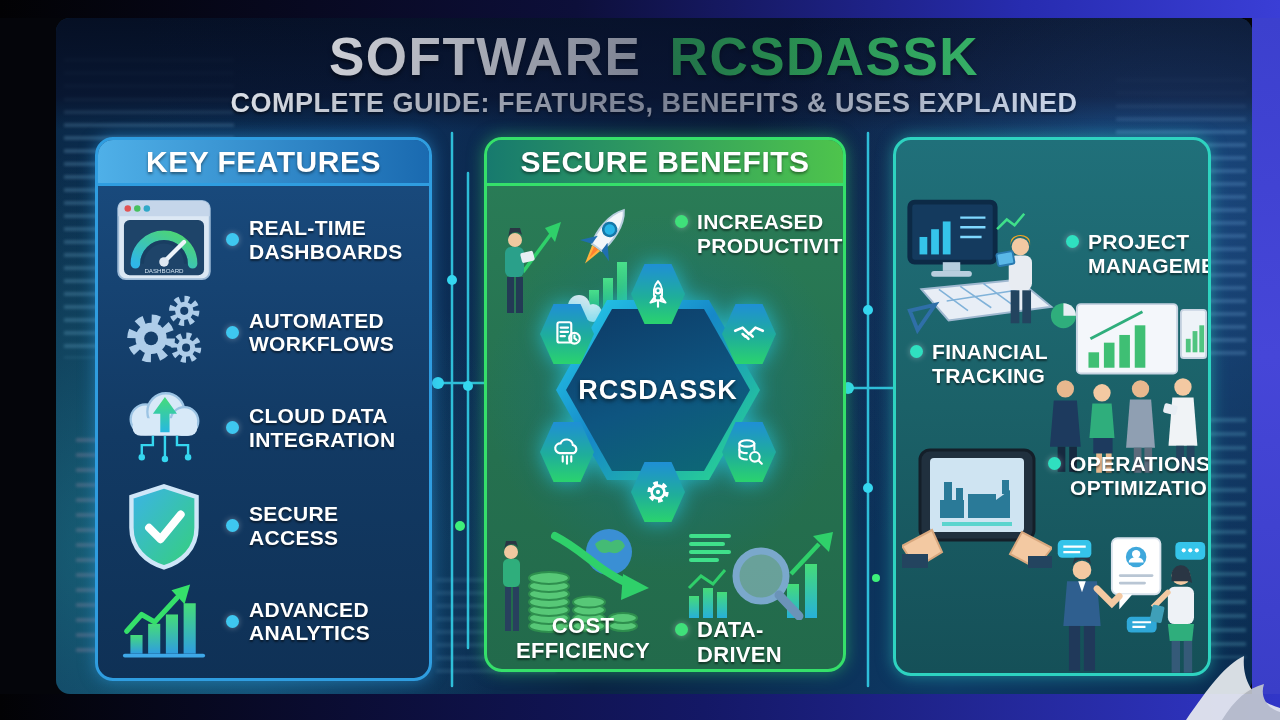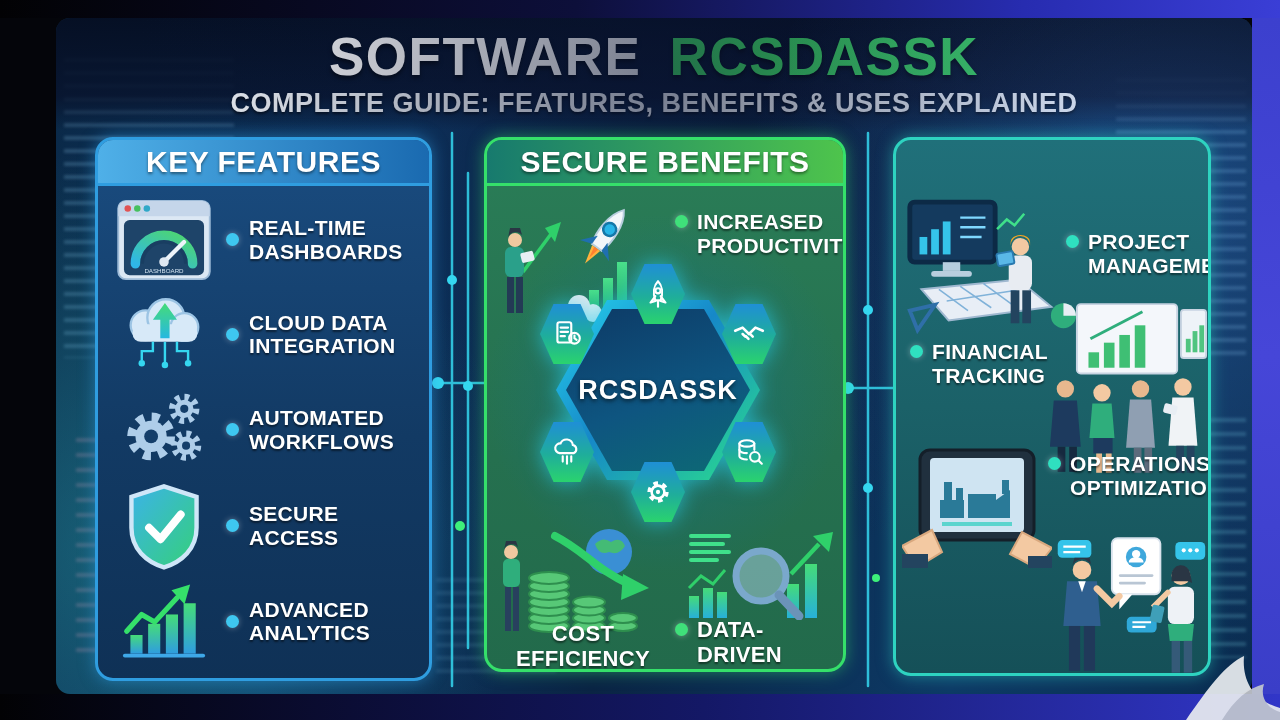--- a/index.html
+++ b/index.html
@@ -178,20 +178,40 @@
               <rect x="8" y="22" width="84" height="58" rx="6" fill="#1e4469"></rect>
               <path d="M20,68 A30,30 0 0 1 80,68" fill="none" stroke="url(#gArc)" stroke-width="10" stroke-linecap="round"></path>
               <path d="M27,68 A23,23 0 0 1 73,68" fill="none" stroke="#153a5c" stroke-width="4" opacity=".55"></path>
               <line x1="50" y1="66" x2="71" y2="45" stroke="#eef4fa" stroke-width="4.5" stroke-linecap="round"></line>
               <circle cx="50" cy="66" r="5" fill="#dfe8f2"></circle>
               <text x="50" y="78" text-anchor="middle" font-size="6.5" fill="#cfe0ef">DASHBOARD</text>
             </svg>
           </div>
           <span class="bullet b-blue"></span>
           <div class="lbl" style="width:172px">REAL-TIME DASHBOARDS</div>
+        </div>
+
+        <div class="f-row">
+          <div class="f-icon">
+            <svg width="92" height="84" viewBox="0 0 100 90">
+              <g stroke="#aecde9">
+                <circle cx="36" cy="52" r="20" fill="none" stroke-width="12" stroke-dasharray="7.9 7.8"></circle>
+                <circle cx="72" cy="22" r="12" fill="none" stroke-width="9" stroke-dasharray="4.7 4.7"></circle>
+                <circle cx="74" cy="62" r="12" fill="none" stroke-width="9" stroke-dasharray="4.7 4.7"></circle>
+              </g>
+              <circle cx="36" cy="52" r="17" fill="#aecde9"></circle>
+                <circle cx="36" cy="52" r="7.5" fill="#143e6a"></circle>
+              <circle cx="72" cy="22" r="10" fill="#aecde9"></circle>
+                <circle cx="72" cy="22" r="4.4" fill="#143e6a"></circle>
+              <circle cx="74" cy="62" r="10" fill="#aecde9"></circle>
+                <circle cx="74" cy="62" r="4.4" fill="#143e6a"></circle>
+            </svg>
+          </div>
+          <span class="bullet b-blue"></span>
+          <div class="lbl" style="width:172px">AUTOMATED WORKFLOWS</div>
         </div>
 
         <div class="f-row">
           <div class="f-icon">
             <svg width="94" height="88" viewBox="0 0 100 95">
               <defs>
                   <linearGradient id="gUp" x1="0" y1="1" x2="0" y2="0">
                 <stop offset="0" stop-color="#27b8e0"></stop>
                     <stop offset="1" stop-color="#45dc78"></stop>
                   </linearGradient>
@@ -214,40 +234,20 @@
                   <circle cx="76" cy="79" r="3.5"></circle>
                 </g>
             </svg>
           </div>
           <span class="bullet b-blue"></span>
           <div class="lbl" style="width:172px">CLOUD DATA INTEGRATION</div>
         </div>
 
         <div class="f-row">
           <div class="f-icon">
-            <svg width="92" height="84" viewBox="0 0 100 90">
-              <g stroke="#aecde9">
-                <circle cx="36" cy="52" r="20" fill="none" stroke-width="12" stroke-dasharray="7.9 7.8"></circle>
-                <circle cx="72" cy="22" r="12" fill="none" stroke-width="9" stroke-dasharray="4.7 4.7"></circle>
-                <circle cx="74" cy="62" r="12" fill="none" stroke-width="9" stroke-dasharray="4.7 4.7"></circle>
-              </g>
-              <circle cx="36" cy="52" r="17" fill="#aecde9"></circle>
-                <circle cx="36" cy="52" r="7.5" fill="#143e6a"></circle>
-              <circle cx="72" cy="22" r="10" fill="#aecde9"></circle>
-                <circle cx="72" cy="22" r="4.4" fill="#143e6a"></circle>
-              <circle cx="74" cy="62" r="10" fill="#aecde9"></circle>
-                <circle cx="74" cy="62" r="4.4" fill="#143e6a"></circle>
-            </svg>
-          </div>
-          <span class="bullet b-blue"></span>
-          <div class="lbl" style="width:172px">AUTOMATED WORKFLOWS</div>
-        </div>
-
-        <div class="f-row">
-          <div class="f-icon">
             <svg width="84" height="88" viewBox="0 0 92 100">
               <defs>
                   <linearGradient id="gSh" x1="0" y1="0" x2="1" y2="1">
                 <stop offset="0" stop-color="#3bb3e8"></stop>
                     <stop offset="1" stop-color="#35d07a"></stop>
                   </linearGradient>
                 </defs>
               <path d="M46,5 L83,17 V52 C83,76 66,91 46,97 C26,91 9,76 9,52 V17 Z" fill="url(#gSh)" stroke="#cfe6f8" stroke-width="5"></path>
               <polyline points="29,52 42,65 65,37" fill="none" stroke="#fff" stroke-width="9" stroke-linecap="round" stroke-linejoin="round"></polyline>
             </svg>
@@ -401,21 +401,21 @@
               <ellipse cx="92" cy="96" rx="16" ry="5.5"></ellipse>
             <ellipse cx="92" cy="88" rx="16" ry="5.5"></ellipse>
               <ellipse cx="92" cy="80" rx="16" ry="5.5"></ellipse>
             <ellipse cx="126" cy="104" rx="14" ry="5"></ellipse>
               <ellipse cx="126" cy="96" rx="14" ry="5"></ellipse>
           </g>
           <path d="M58,14 C86,28 100,48 132,62" fill="none" stroke="#2fd06a" stroke-width="8" stroke-linecap="round"></path>
           <polygon points="126,52 152,66 124,78" fill="#2fd06a"></polygon>
         </svg>
       </div>
-      <div class="lbl cap-center abs" style="left:8px; top:474px; width:176px; font-size:22px;margin-top:8px;">COST EFFICIENCY</div>
+      <div class="lbl cap-center abs" style="left:8px; top:474px; width:176px; font-size:22px;">COST EFFICIENCY</div>
 
       <div class="abs" style="left:196px; top:388px;">
         <svg width="158" height="92" viewBox="0 0 158 92">
           <defs>
               <linearGradient id="gB3" x1="0" y1="1" x2="0" y2="0">
             <stop offset="0" stop-color="#27b0d8"></stop>
                 <stop offset="1" stop-color="#45dc78"></stop>
               </linearGradient>
             </defs>
           <g stroke="#3fe08a" stroke-width="4" stroke-linecap="round">

